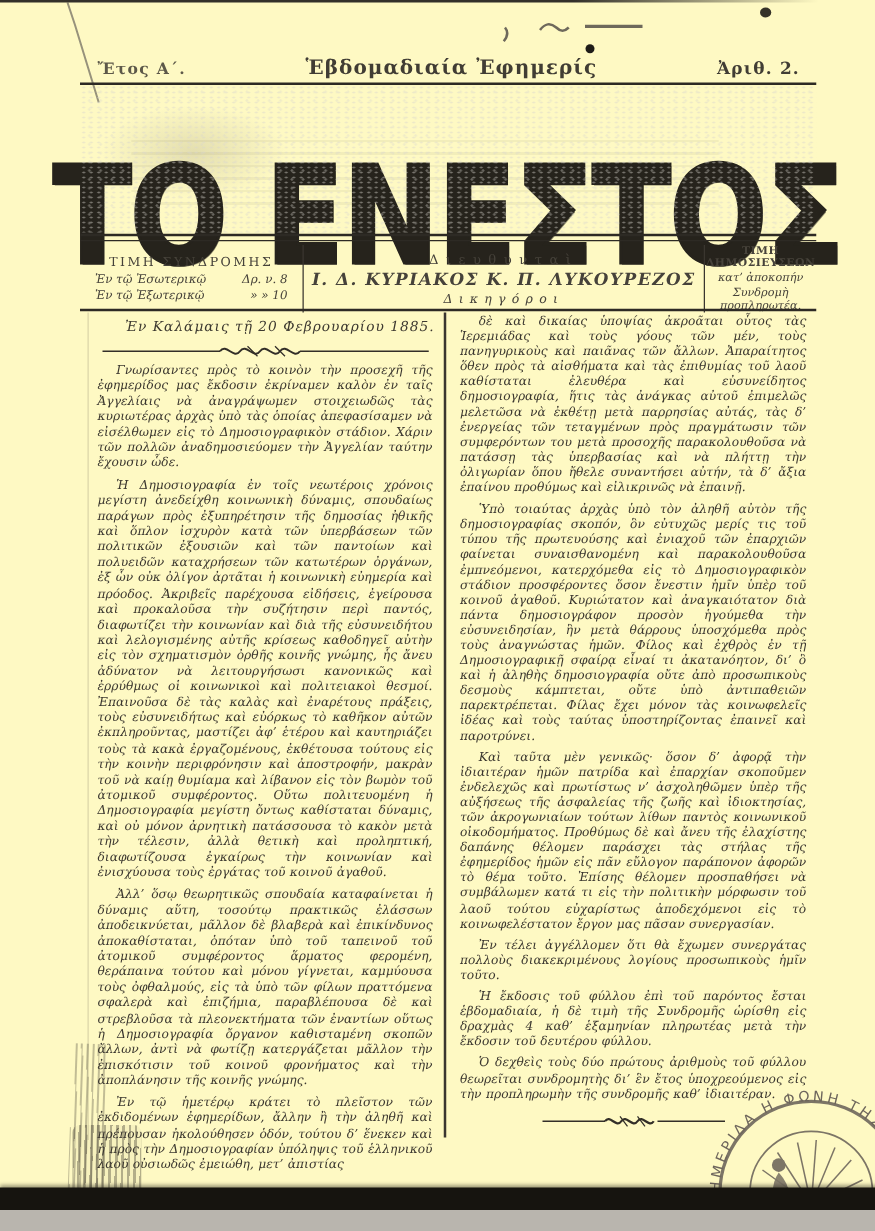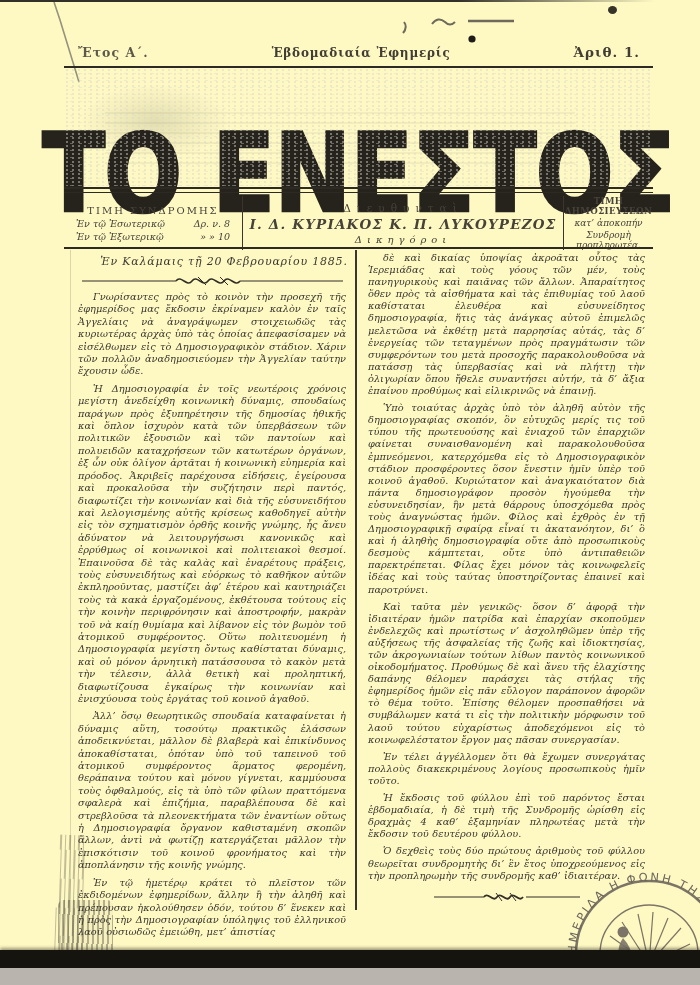--- a/index.html
+++ b/index.html
@@ -29,21 +29,21 @@
     background:repeating-linear-gradient(92deg,rgba(55,50,42,.5) 0 2px,rgba(55,50,42,.05) 2px 5px);
     filter:blur(.5px);border-radius:6px;opacity:.75;}
   .sm5{left:70px;top:250px;width:1px;height:662px;background:rgba(62,57,48,.18);}
   .ink-dot{position:absolute;left:608px;top:6px;width:9px;height:8px;border-radius:50%;
     background:#201d18;opacity:.9;}
   
   .topline{position:absolute;left:78px;top:44px;width:562px;display:flex;
     justify-content:space-between;align-items:baseline;font-weight:bold;
     color:#413d34;}
   .topline .year{font-size:12.5px;letter-spacing:1px;opacity:.85;}
-  .topline .subtitle{font-size:12px;letter-spacing:.8px;}
+  .topline .subtitle{font-size:16px;letter-spacing:.8px;}
   .topline .issue{font-size:13.5px;letter-spacing:1px;}
   .rule{position:absolute;left:64px;width:589px;background:#2d2a24;}
   .r1{top:66px;height:2px;}
   .r2{top:187px;height:2px;}
   .r3{top:192px;height:1px;}
   .r4{top:247px;height:2px;}
   
   .masthead-band{position:absolute;left:64px;top:76px;width:589px;height:118px;
     display:flex;align-items:center;justify-content:center;margin-top:39px;}
   .masthead{margin:0;font-family:"DejaVu Sans", sans-serif;font-weight:bold;
@@ -106,21 +106,21 @@
       <path d="M16 14 q4 5 -1 11"></path>
       <path d="M44 16 q6 -8 13 -2 q5 5 10 0"></path>
       <path d="M80 13 h46" stroke-width="2.6"></path>
     </g>
     <circle cx="84" cy="31" r="3.6" fill="#1e1c18"></circle>
   </svg>
 
   <header class="topline">
     <span class="year">Ἔτος Α´.</span>
     <span class="subtitle">Ἑβδομαδιαία Ἐφημερίς</span>
-    <span class="issue">Ἀριθ. 1.</span>
+    <span class="issue">Ἀριθ. 2.</span>
   </header>
 
   <div class="rule r1"></div>
 
   <div class="masthead-band">
     <h1 class="masthead">ΤΟ ΕΝΕΣΤΟΣ</h1>
   </div>
   <div class="speckle"></div>
 
   <div class="rule r2"></div>

